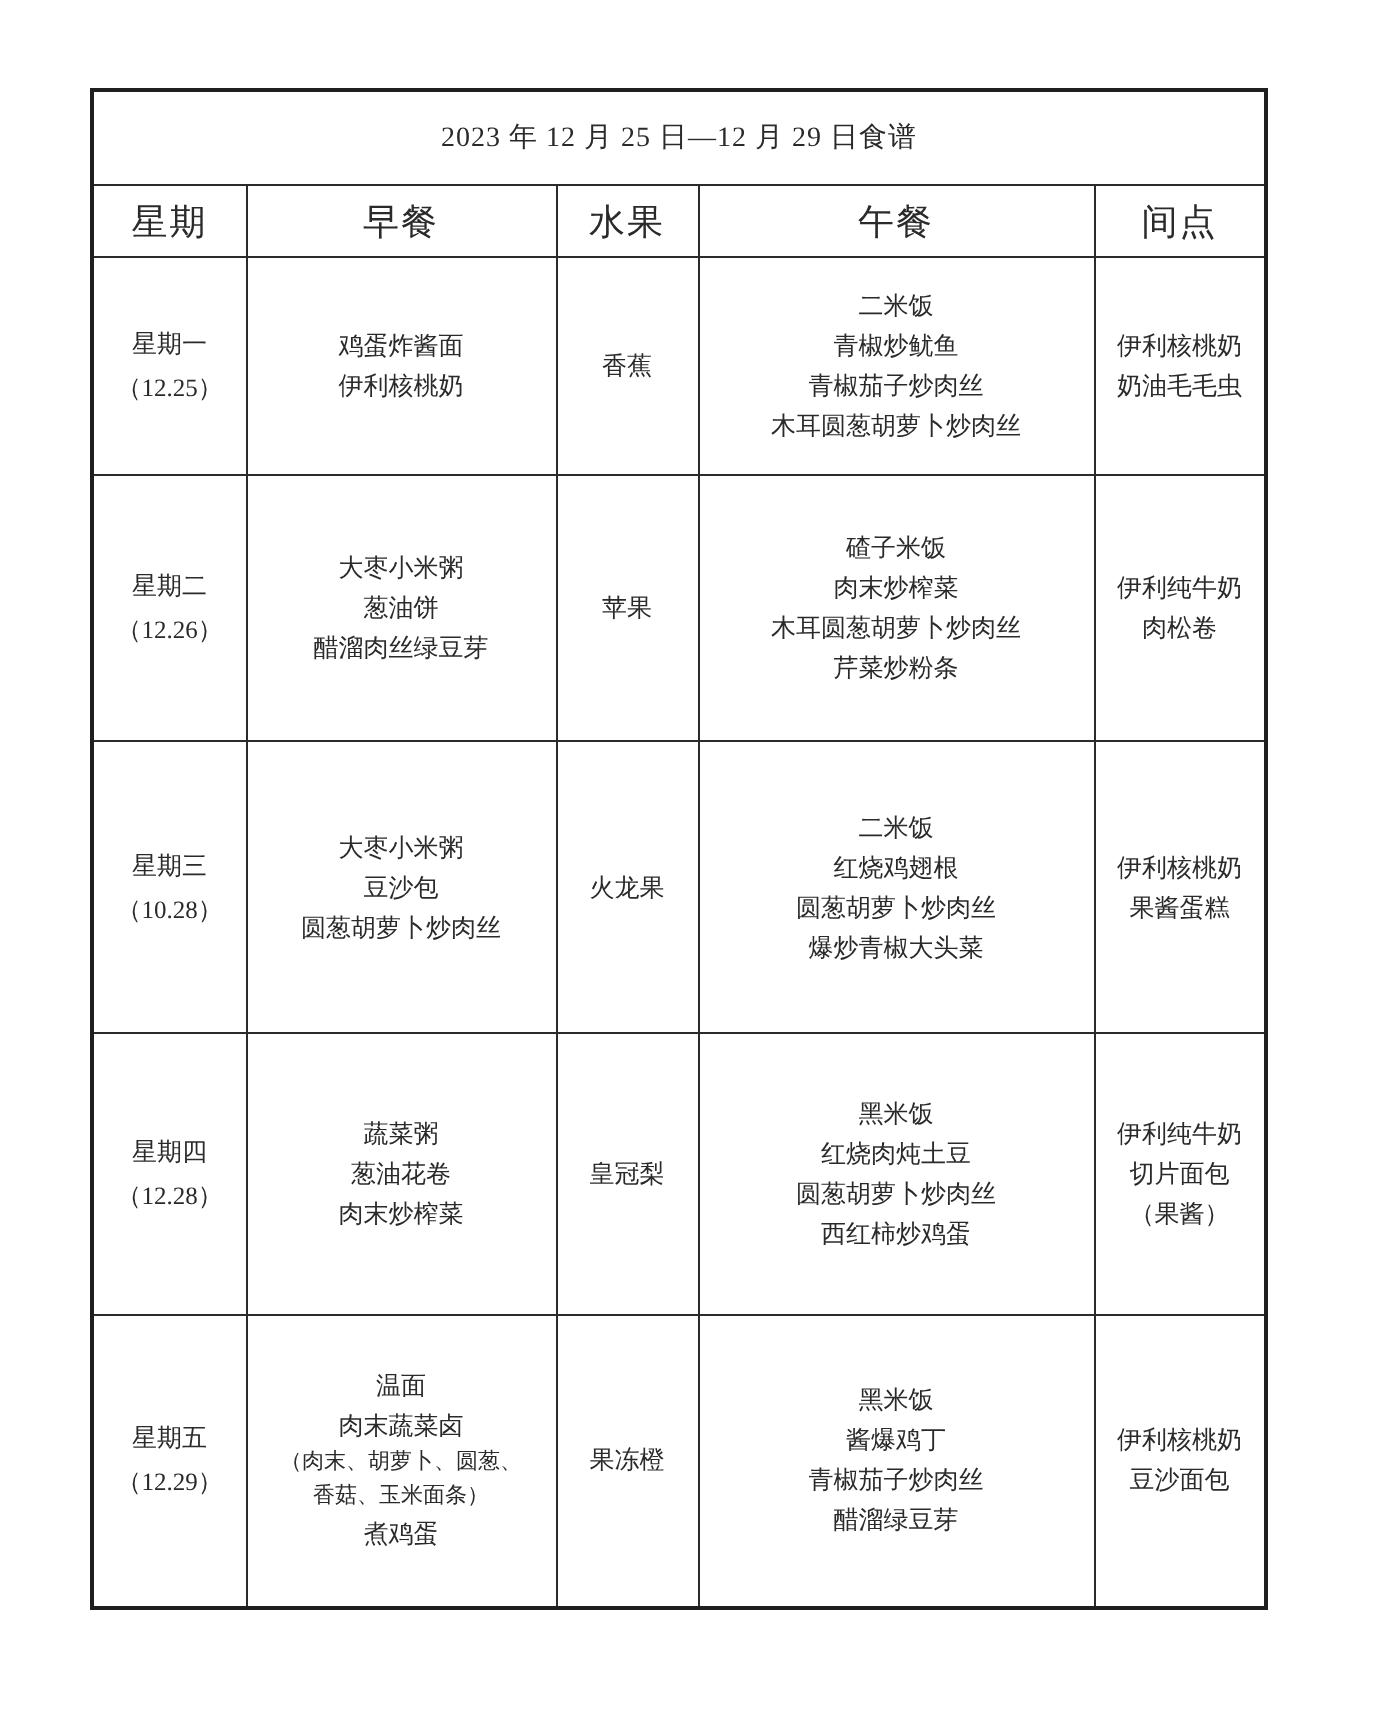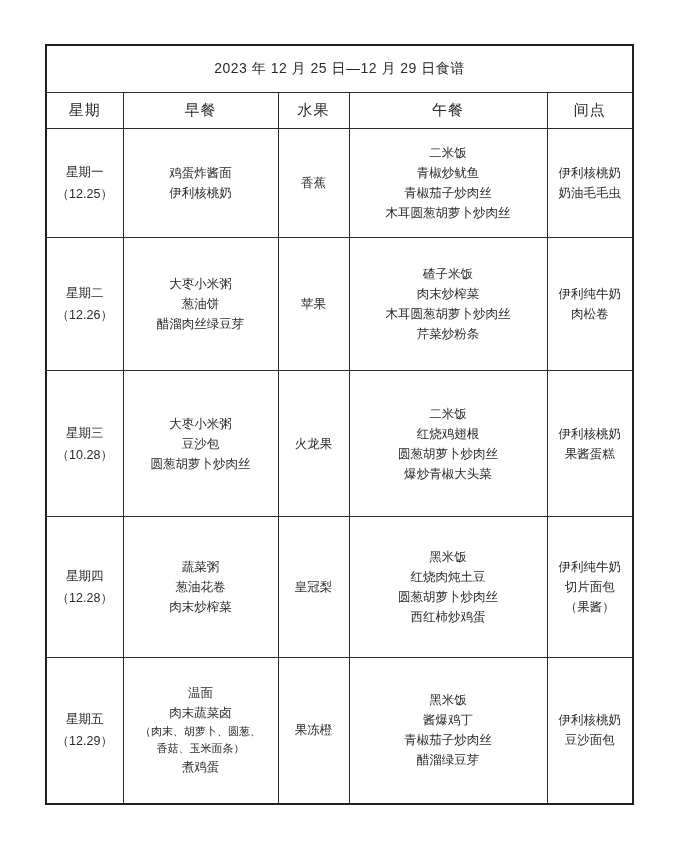--- a/index.html
+++ b/index.html
@@ -5,21 +5,21 @@
   html, body {
     margin: 0;
     padding: 0;
     background: #ffffff;
   }
   .page {
     position: relative;
     width: 700px;
     height: 865px;
     background: #ffffff;
-    font-family: Liberation Sans, sans-serif;
+    font-family: Liberation Serif, serif;
     color: #222222;
   }
   table.menu {
     position: absolute;
     left: 45px;
     top: 44px;
     width: 587px;
     border-collapse: collapse;
     table-layout: fixed;
     border: 2px solid #1f1f1f;
@@ -33,21 +33,21 @@
     font-size: 12.5px;
     color: #2a2a2a;
   }
   tr.title-row td {
     height: 42px;
     font-size: 14px;
     letter-spacing: 0.5px;
   }
   tr.header-row th {
     height: 31px;
-    font-size: 15px;
+    font-size: 18px;
     letter-spacing: 1px;
   }
   .cell-line {
     line-height: 20px;
     white-space: nowrap;
   }
   .day-cell .cell-line {
     line-height: 22px;
   }
   .cell-line.small {

